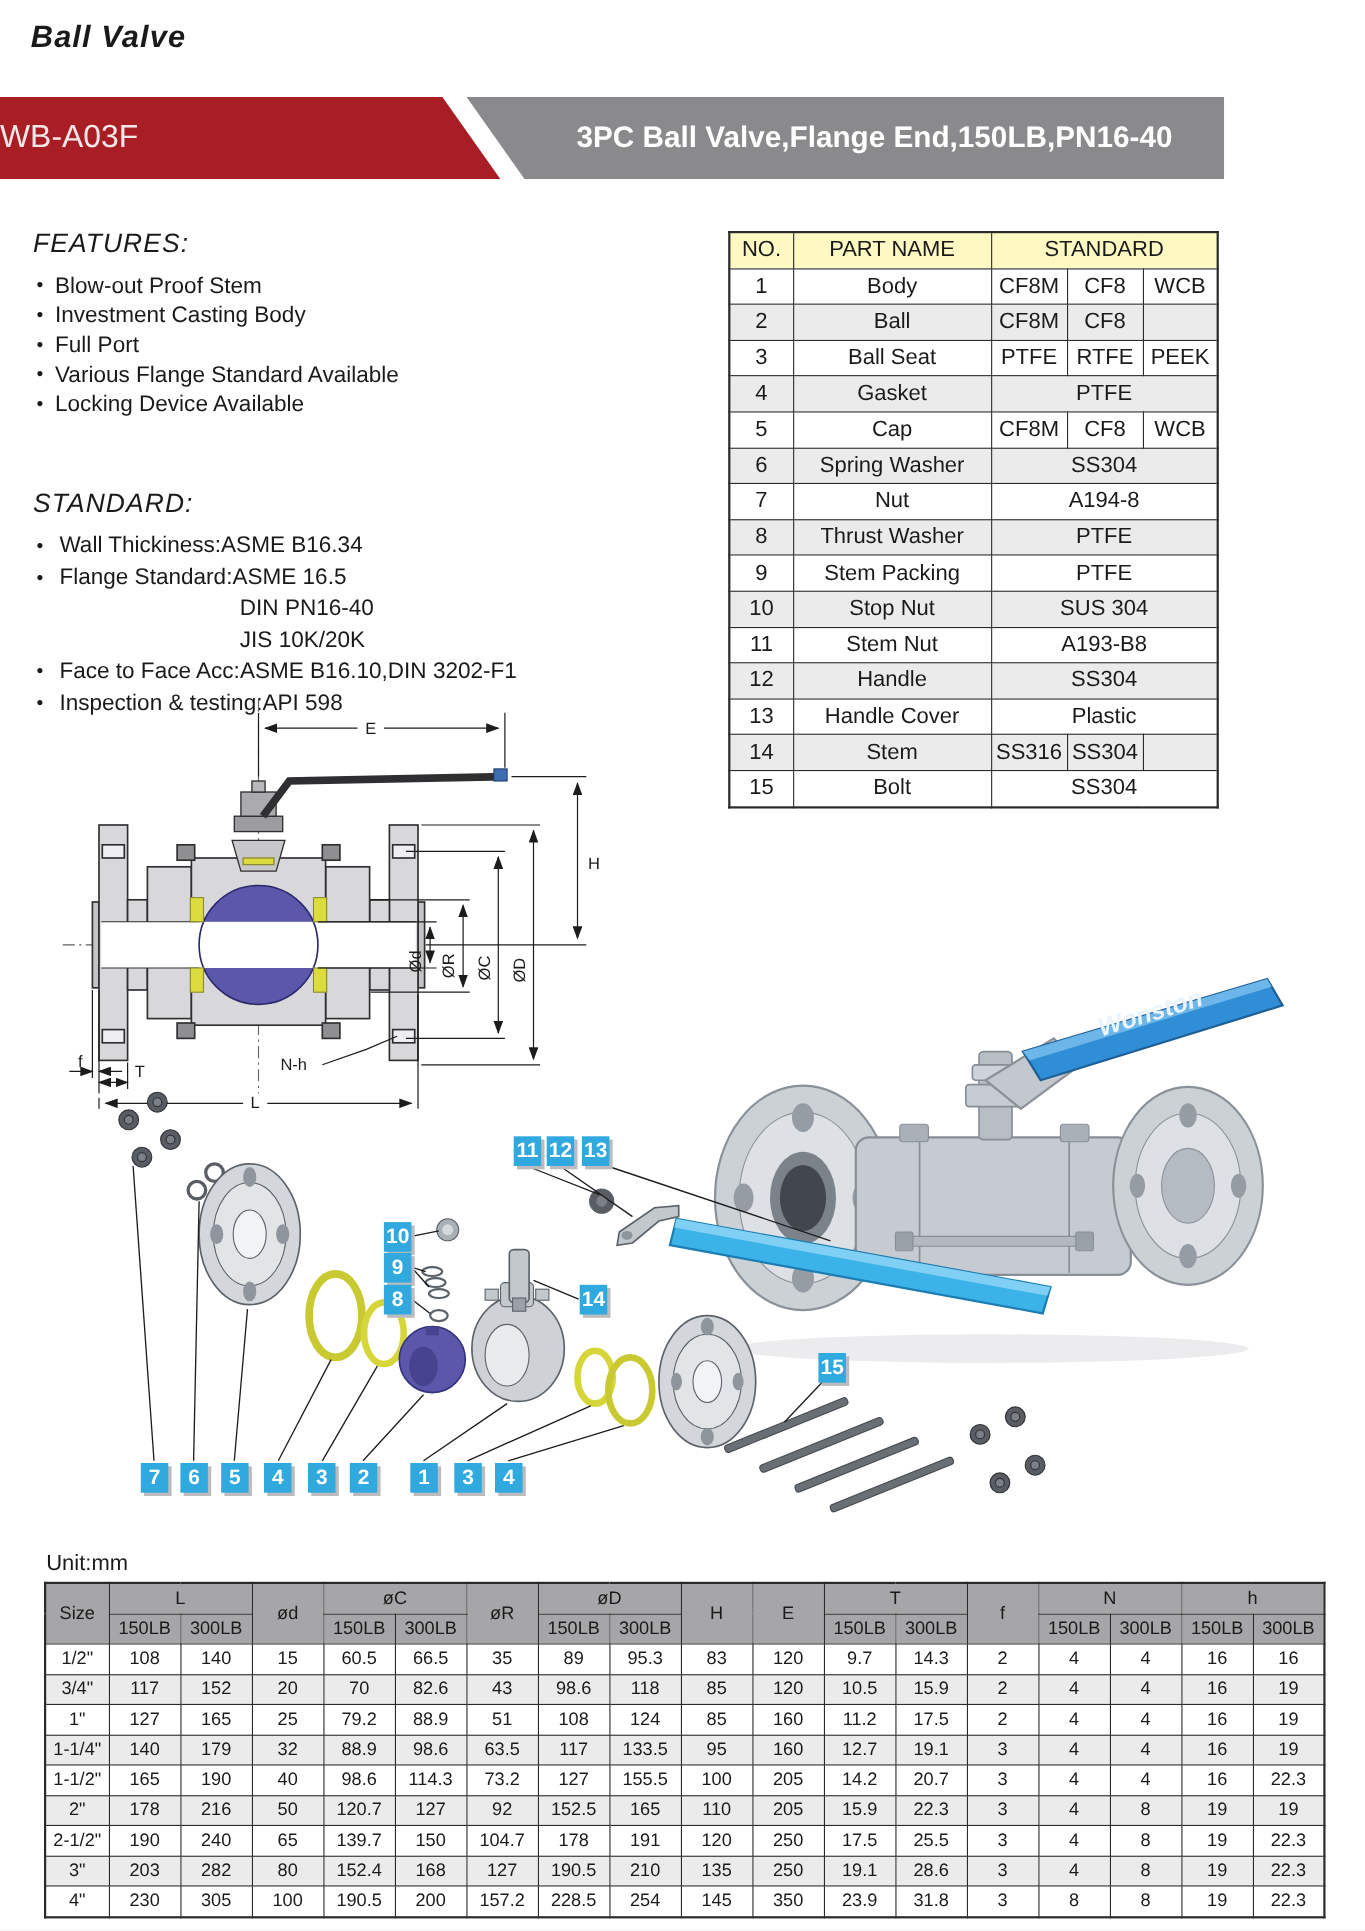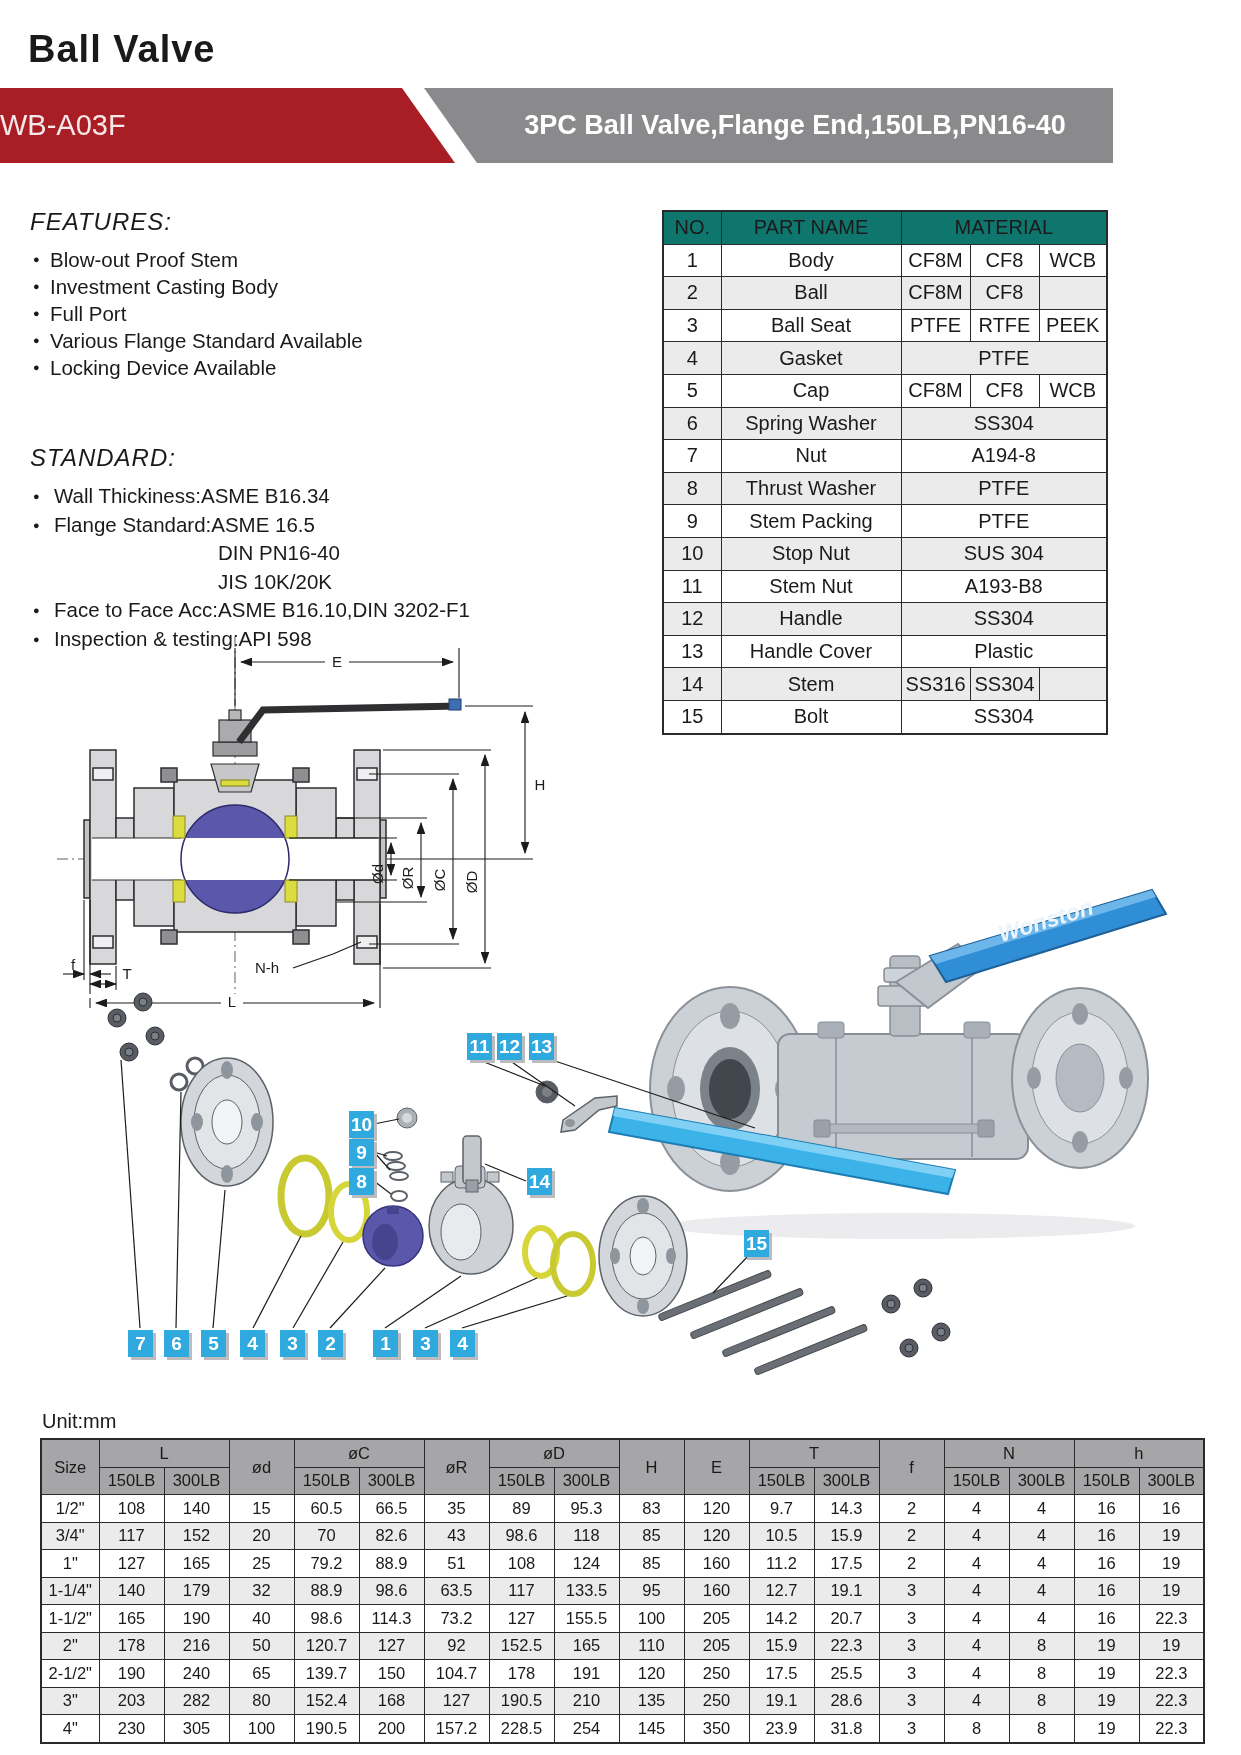--- a/index.html
+++ b/index.html
@@ -1,19 +1,19 @@
 <!DOCTYPE html>
 <html><head>
 <meta charset="utf-8">
 <style>
   html,body{margin:0;padding:0;background:#f2f2f2;}
   .page{position:relative;width:1241px;height:1755px;background:#ffffff;
         font-family:"Liberation Sans","DejaVu Sans",sans-serif;color:#1a1a1a;overflow:hidden;margin:0 auto;}
   .abs{position:absolute;}
-  .title{left:28px;top:28px;font-size:38px;font-weight:600;letter-spacing:1px;}
+  .title{left:28px;top:18px;font-size:28px;font-style:italic;font-weight:600;letter-spacing:1px;}
   .band-red{left:0;top:88px;width:455px;height:75px;background:#a81e24;
             clip-path:polygon(0 0,402px 0,100% 100%,0 100%);}
   .band-gray{left:424px;top:88px;width:689px;height:75px;background:#8a8a8d;
              clip-path:polygon(0 0,100% 0,100% 100%,53px 100%);}
   .model{left:0;top:88px;width:402px;height:75px;line-height:75px;
          color:#f3e7e7;font-size:29px;}
   .subtitle{left:477px;top:88px;width:636px;height:54px;line-height:75px;text-align:center;
             color:#ffffff;font-size:27px;font-weight:700;}
   .features{left:30px;top:208px;width:580px;}
   .standard{left:30px;top:444px;width:620px;}
@@ -21,21 +21,21 @@
   .bullet-item{font-size:20.5px;line-height:27px;padding-left:20px;position:relative;}
   .standard .bullet-item{line-height:28.5px;padding-left:24px;}
   .bullet-item::before{content:"\25CF";position:absolute;left:3px;top:0;font-size:11px;line-height:inherit;}
   .bullet-item.indent{padding-left:188px;}
   .bullet-item.indent::before{content:"";}
   table{border-spacing:0;}
   .parts-table{left:662px;top:210px;width:444px;border-collapse:collapse;table-layout:fixed;
                font-size:20px;border:2px solid #2a2a2a;}
   .parts-table th,.parts-table td{border:1px solid #2a2a2a;text-align:center;padding:0;
                height:31.6px;font-weight:400;white-space:nowrap;overflow:hidden;}
-  .parts-table th{background:#0f766e;}
+  .parts-table th{background:#fef9c3;}
   tr.alt{background:#ebebec;}
   .unit-label{left:42px;top:1410px;font-size:20px;}
   .dim-table{left:40px;top:1438px;width:1163px;border-collapse:collapse;table-layout:fixed;
              font-size:16.5px;border:2px solid #2a2a2a;}
   .dim-table th,.dim-table td{border:1px solid #2a2a2a;text-align:center;padding:0;
              height:26.5px;font-weight:400;white-space:nowrap;overflow:hidden;}
   .dim-table th{background:#a6a6a8;}
   .exl{position:absolute;width:25px;height:27px;background:#2fa9de;color:#ffffff;font-size:19px;
        font-weight:700;text-align:center;line-height:27px;box-shadow:3px 3px 0 #bcbcbe;}
 </style>
@@ -79,21 +79,21 @@
         <col style="width:58px">
         <col style="width:180px">
         <col style="width:69px">
         <col style="width:69px">
         <col style="width:68px">
       </colgroup>
     <thead>
       <tr>
         <th>NO.</th>
         <th>PART NAME</th>
-        <th colspan="3">MATERIAL</th>
+        <th colspan="3">STANDARD</th>
       </tr>
     </thead>
     <tbody>
         <tr>
           <td>1</td>
           <td>Body</td>
           <td>CF8M</td>
           <td>CF8</td>
           <td>WCB</td>
         </tr>

